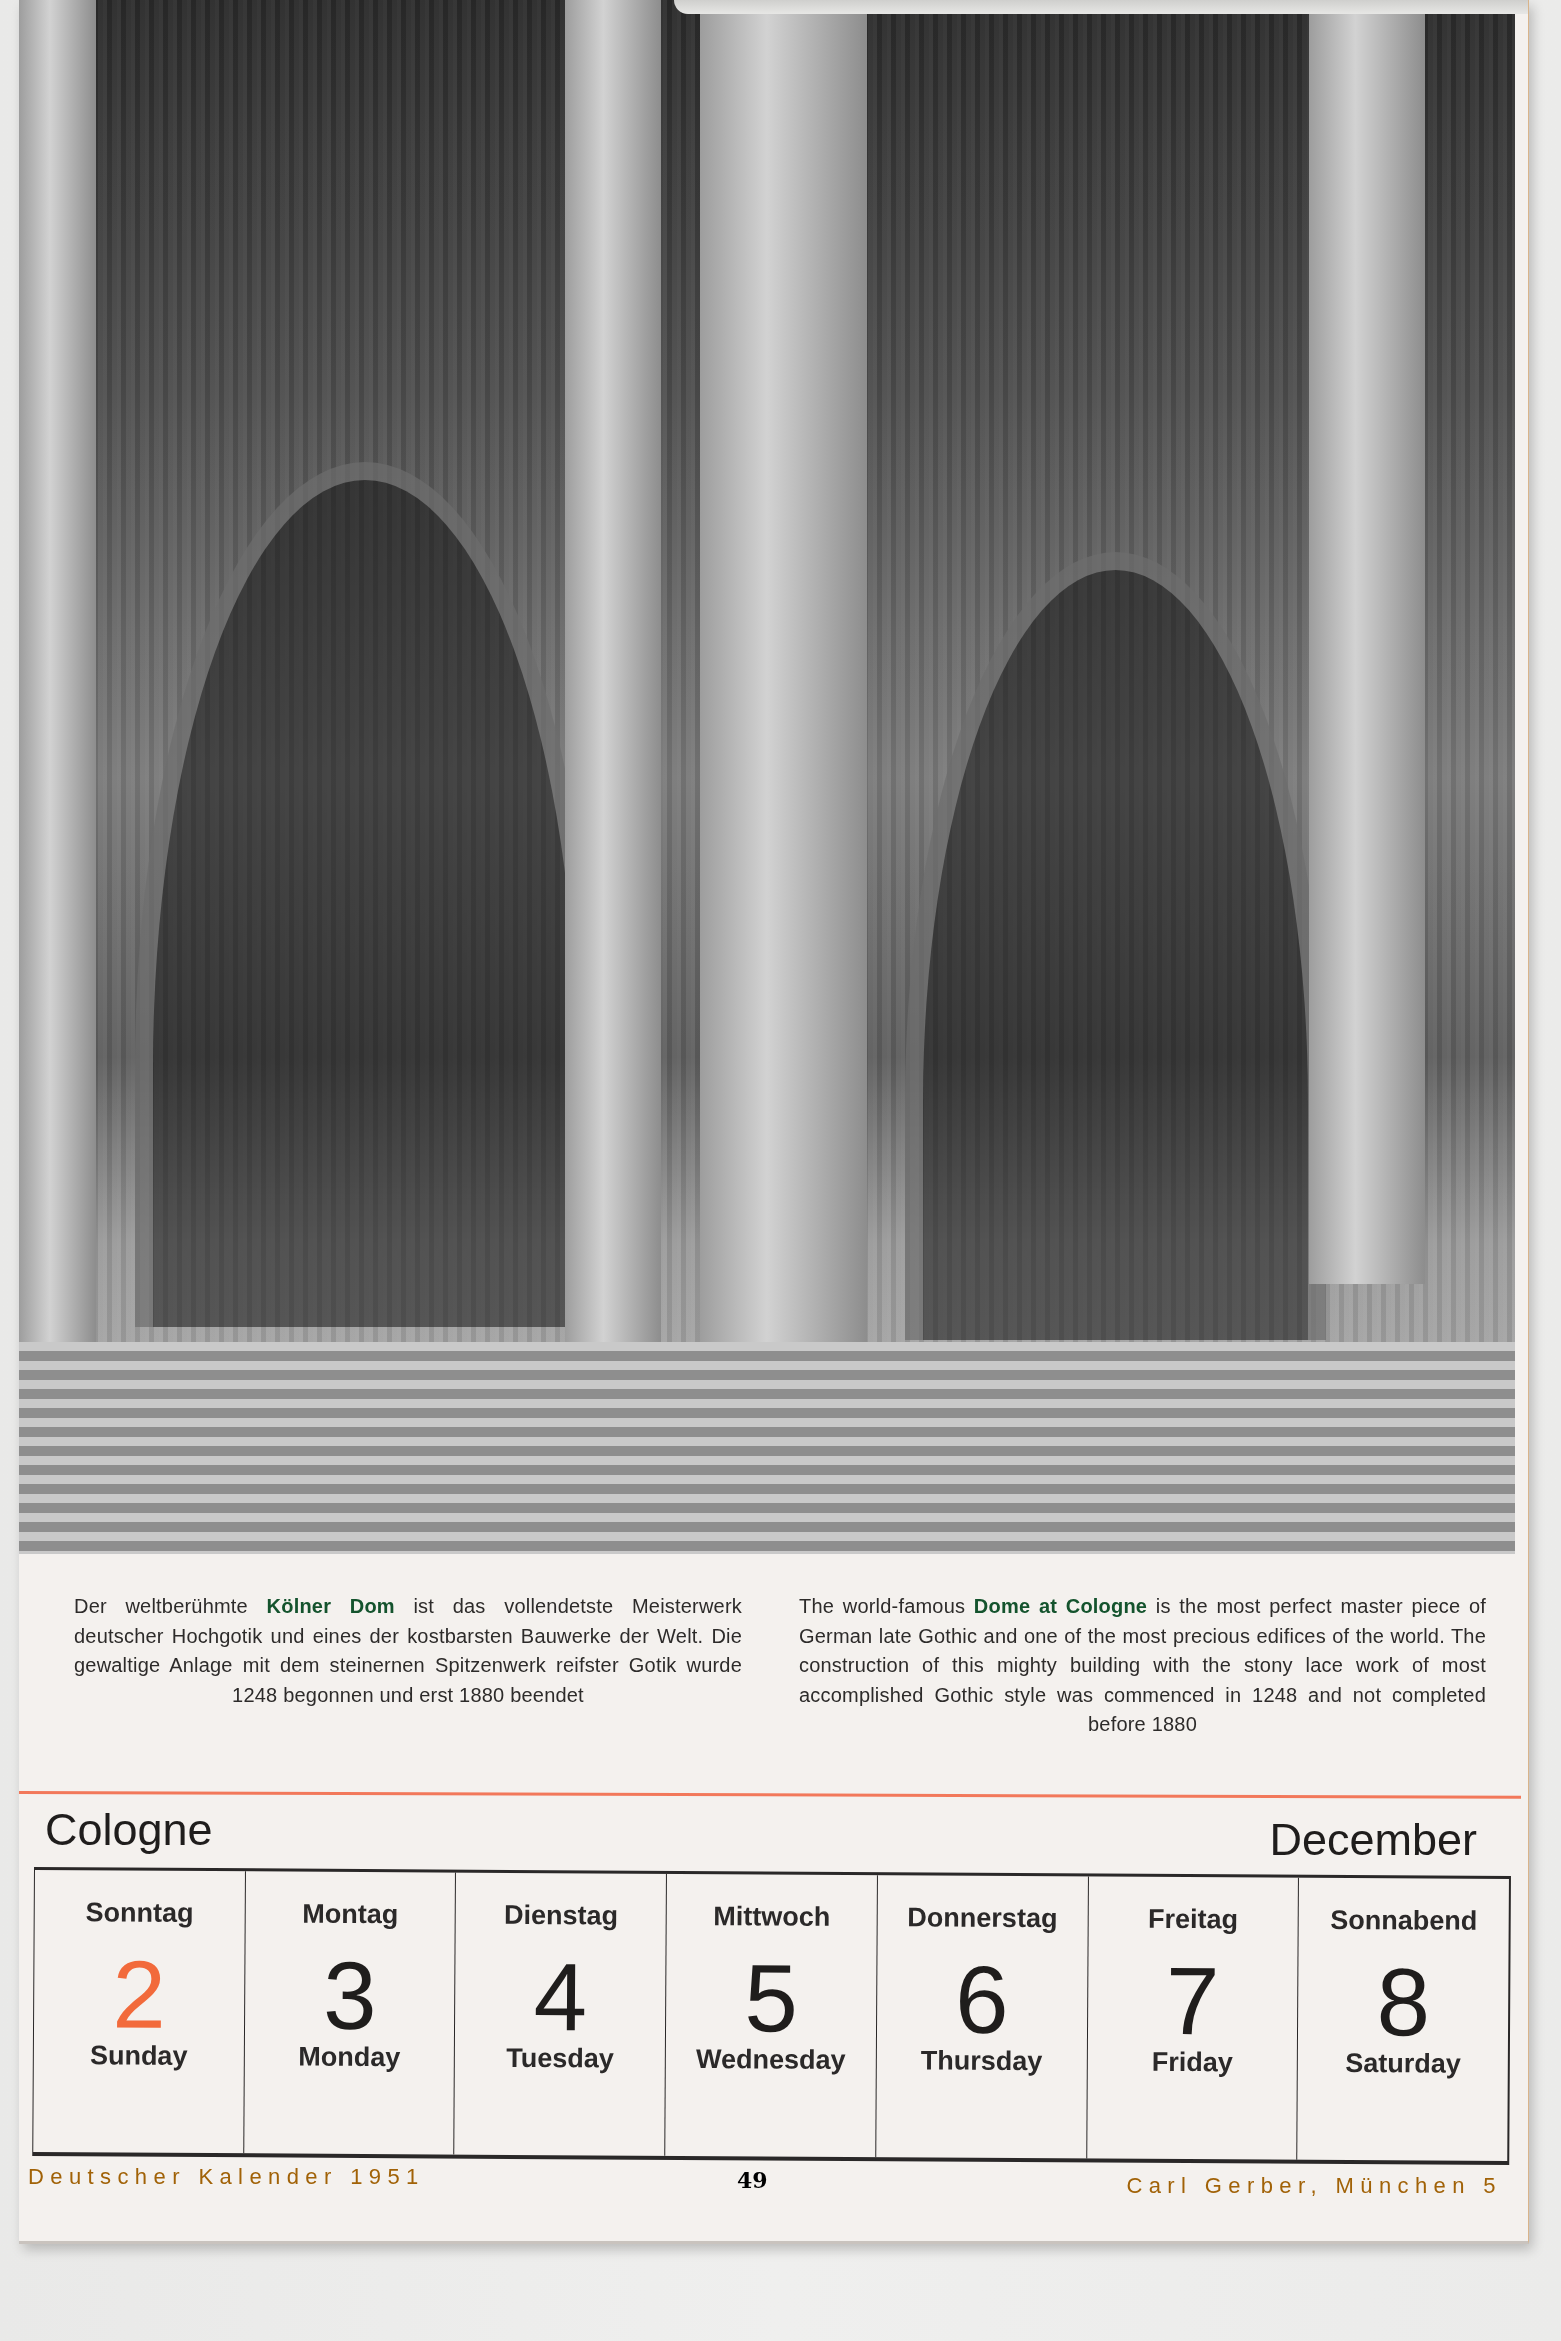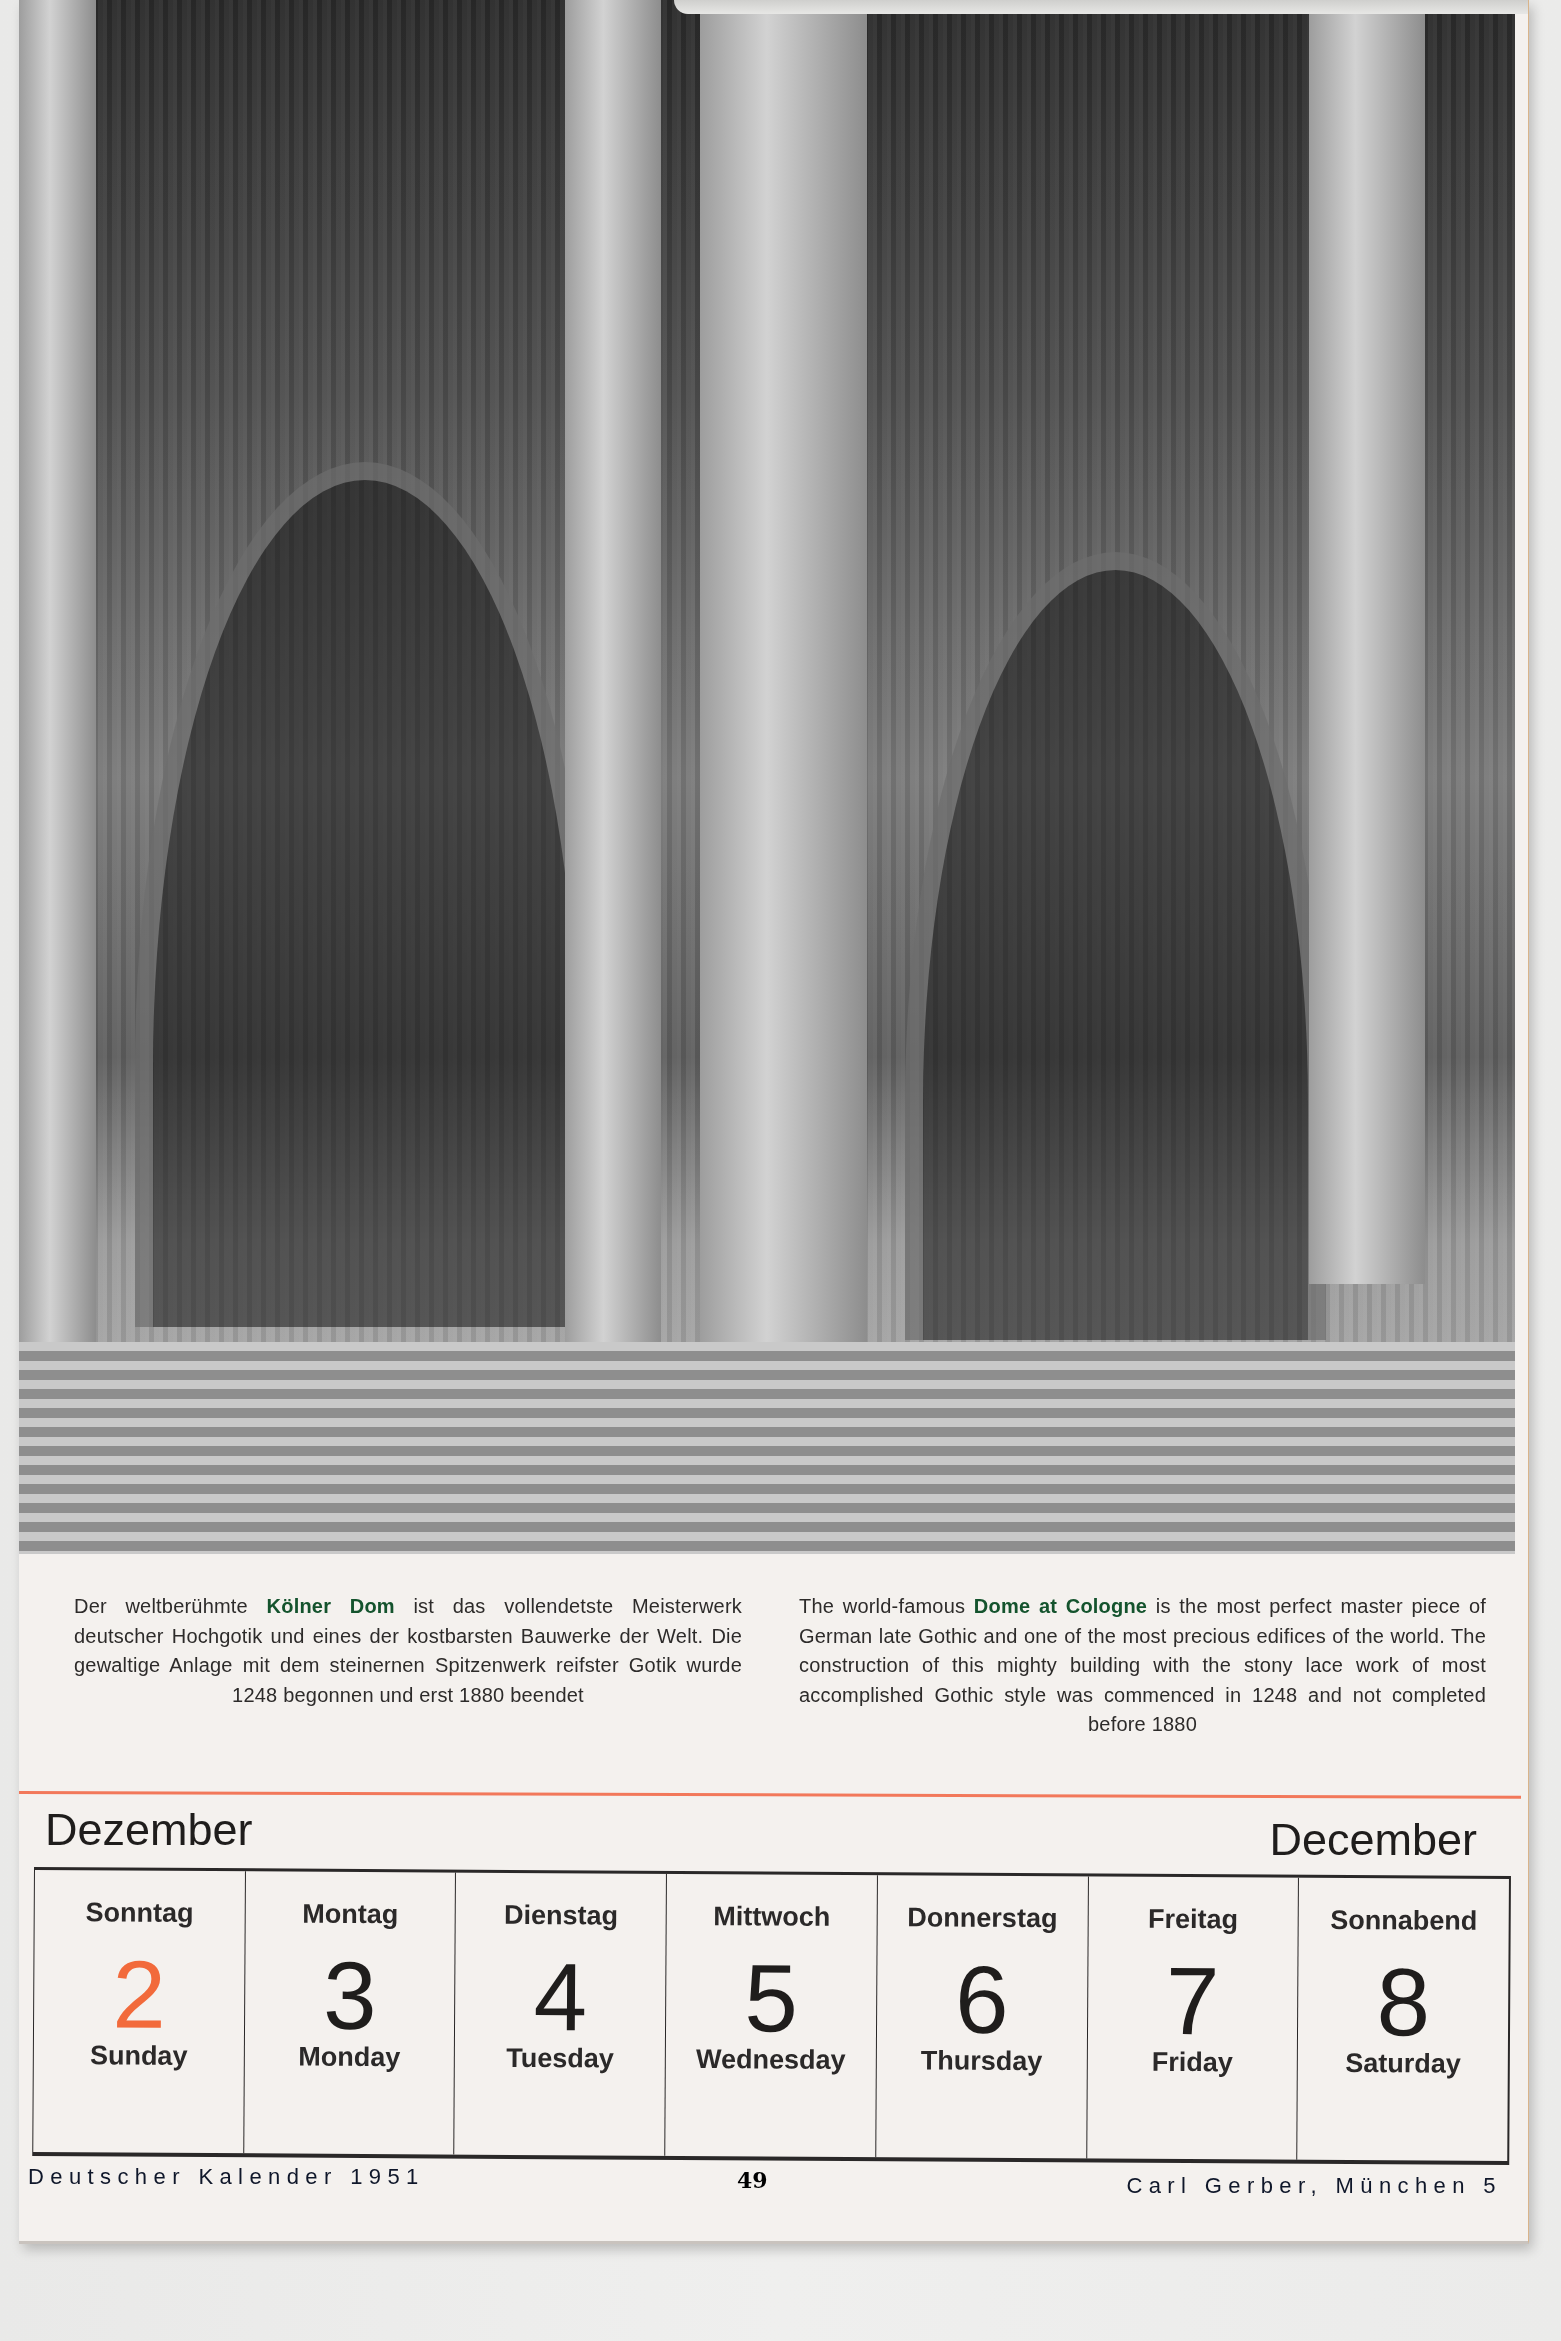--- a/index.html
+++ b/index.html
@@ -68,21 +68,21 @@
     .day {
       flex: 1; border-right: 1.9px solid #2a2828; position: relative;
       text-align: center;
     }
     .day:last-child { border-right: none; }
     .day .de { position: absolute; top: 27px; left: 0; right: 0; font-size: 27px; font-weight: bold; color: #2b2929; }
     .day .num { position: absolute; top: 76px; left: 0; right: 0; font-size: 96px; color: #1f1d1c; line-height: 1; }
     .day .num.sunday { color: #f26a3b; }
     .day .en { position: absolute; top: 170px; left: 0; right: 0; font-size: 27px; font-weight: bold; color: #2b2929; }
     .footer {
-      position: absolute; top: 2164px; font-size: 22px; color: #0f172a;
+      position: absolute; top: 2164px; font-size: 22px; color: #a16207;
       letter-spacing: 6.4px;
     }
     .footer-left { left: 9px; }
     .footer-center { left: 718px; letter-spacing: 0; font-family: "DejaVu Serif", serif; font-weight: bold; color: #000000; top: 2167px; }
     .footer-right { right: 26px; top: 2173px; }
   </style>
 </head>
 <body>
 
 <div class="sheet">
@@ -95,21 +95,21 @@
     <div class="pillar" style="left:1290px;top:0;width:116px;height:1284px;"></div>
     <div class="steps"></div>
   </div>
   <div class="top-curl"></div>
 
   <p class="caption-block caption-de"><span>Der weltberühmte </span><b>Kölner Dom</b><span> ist das vollendetste Meisterwerk deutscher Hochgotik und eines der kostbarsten Bauwerke der Welt. Die gewaltige Anlage mit dem steinernen Spitzenwerk reifster Gotik wurde 1248 begonnen und erst 1880 beendet</span></p>
   <p class="caption-block caption-en"><span>The world-famous </span><b>Dome at Cologne</b><span> is the most perfect master piece of German late Gothic and one of the most precious edifices of the world. The construction of this mighty building with the stony lace work of most accomplished Gothic style was commenced in 1248 and not completed before 1880</span></p>
 
   <div class="red-rule"></div>
 
-  <div class="month month-de">Dezember</div>
+  <div class="month month-de">Cologne</div>
   <div class="month month-en">December</div>
 
   <div class="cal">
     <div class="day">
       <div class="de">Sonntag</div>
       <div class="num sunday">2</div>
       <div class="en">Sunday</div>
     </div>
     <div class="day">
       <div class="de">Montag</div>

